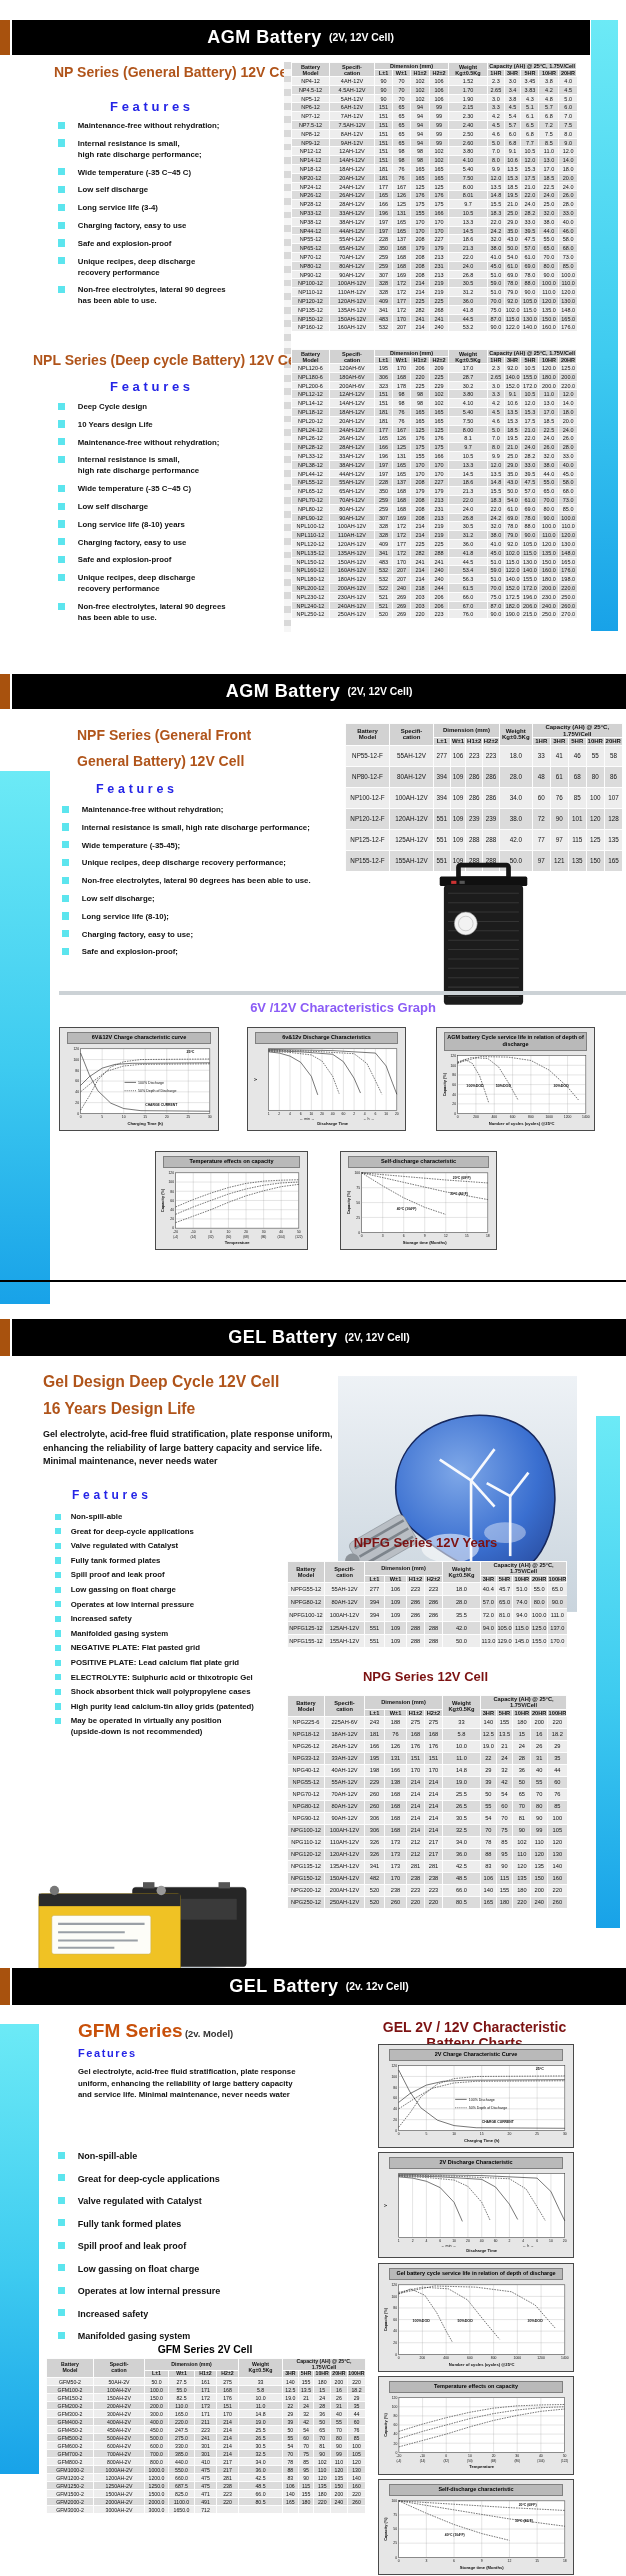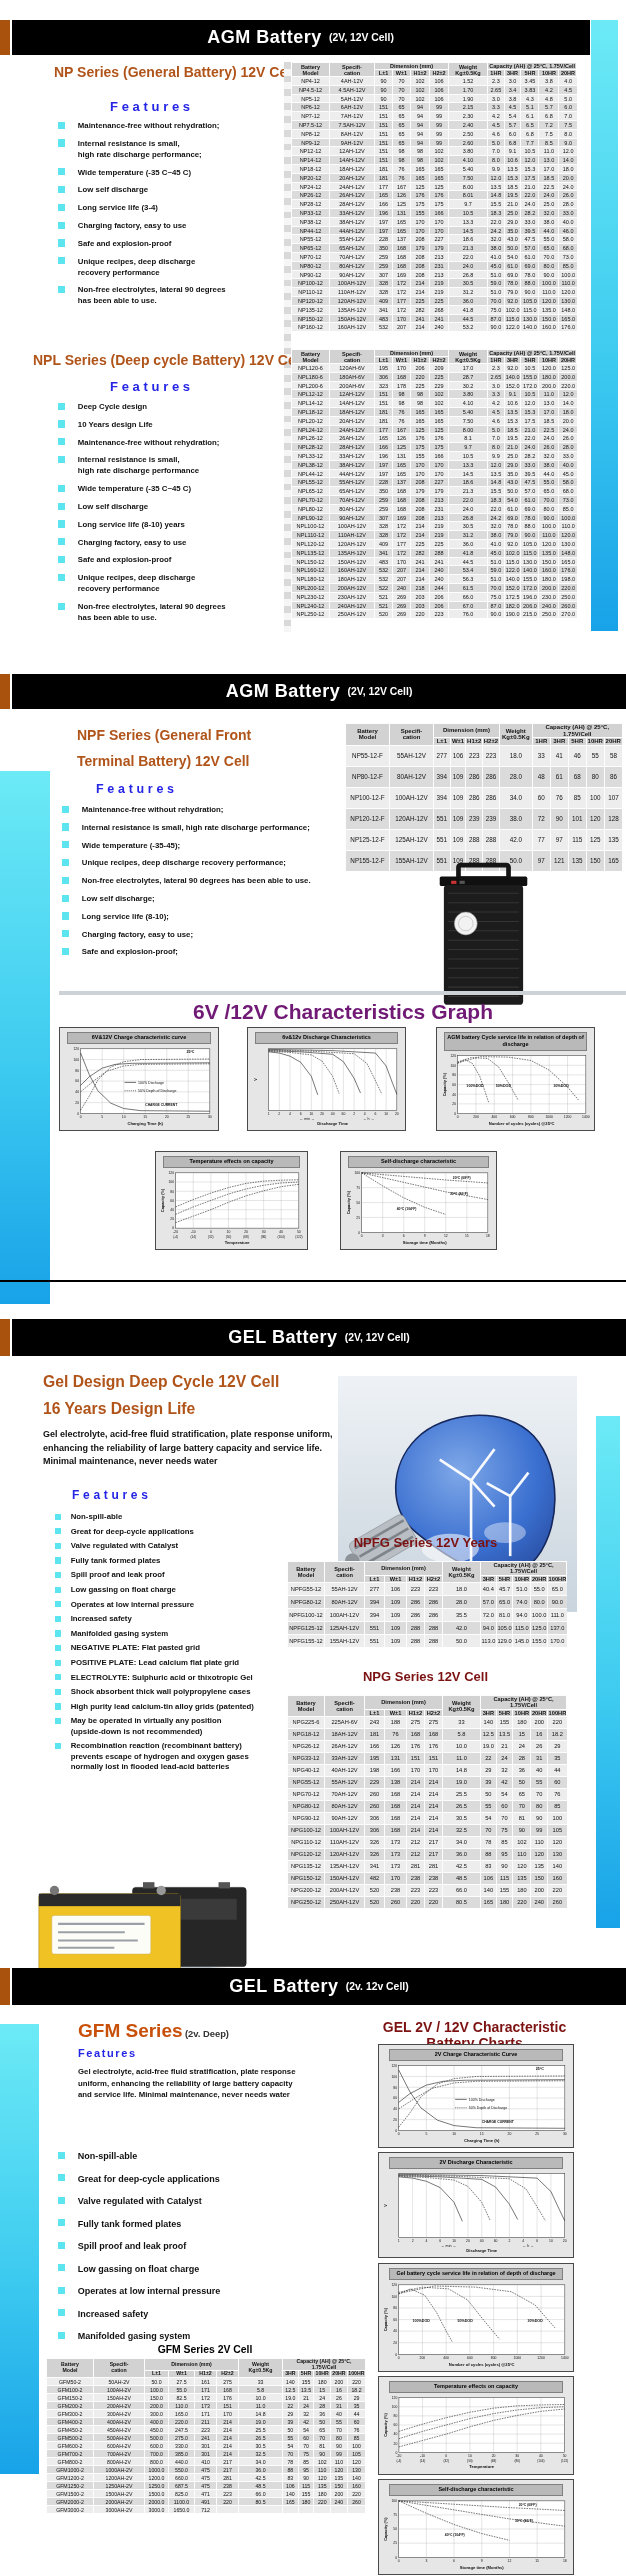--- a/index.html
+++ b/index.html
@@ -1054,21 +1054,21 @@
 <div class="obar" style="top:674px;height:35px;"></div>
 <div class="banner" style="top:674px;width:615px;">
   <span class="bmain">AGM Battery</span>
   <span class="bsub">(2V, 12V Cell)</span>
 </div>
 <div class="sidebar" style="left:0;top:771px;width:50px;height:533px;">
   <span class="vtext" style="left:19px;top:1177px;font-size:10.4px;">DP Electronics e.K (Deutsche Power Co., Limited)</span>
 </div>
 
 <div class="series-title" style="left:77px;top:727px;">NPF Series (General Front</div>
-<div class="series-title" style="left:77px;top:753px;">Terminal Battery) 12V Cell</div>
+<div class="series-title" style="left:77px;top:753px;">General Battery) 12V Cell</div>
 <div class="features-head" style="left:96px;top:782px;font-size:12.5px;">Features</div>
 <div class="flist" style="left:62px;top:804px;width:407px;">
     <div class="feat">
       <span class="bullet"></span>
       <span class="ftext">Maintenance-free without rehydration;</span>
     </div>
     <div class="feat">
       <span class="bullet"></span>
       <span class="ftext">Internal resistance is small, high rate discharge performance;</span>
     </div>
@@ -1247,21 +1247,21 @@
         <line x1="38" y1="258" x2="174" y2="258"></line>
     </g>
     <circle cx="72" cy="118" r="22" fill="#f2f2f2" stroke="#888"></circle>
     <circle cx="72" cy="118" r="14" fill="none" stroke="#aaa"></circle>
     <rect x="44" y="36" width="10" height="6" fill="#c33"></rect>
     <rect x="60" y="36" width="10" height="6" fill="#555"></rect>
   </svg>
 </div>
 
 <div class="divider" style="left:59px;top:991px;width:567px;height:3.7px;"></div>
-<div class="center-title" style="left:60px;width:566px;top:1000px;font-size:21px;color:#701a75;">6V /12V Characteristics Graph</div>
+<div class="center-title" style="left:60px;width:566px;top:1000px;font-size:13px;color:#8b5cf6;">6V /12V Characteristics Graph</div>
 
 <div class="chart-panel" style="left:59px;top:1027px;width:158px;height:102px;">
     <div class="chart-title">6V&amp;12V Charge characteristic curve</div>
     <svg width="149" height="81" style="display: block; margin: 1.6px auto 0px;" viewBox="0 0 286 155">
       <rect x="30" y="7" width="248" height="124" fill="#fff" stroke="#333" stroke-width="1"></rect>
       <text x="30" y="140" text-anchor="middle" font-size="6.5" font-family="Liberation Sans, sans-serif" fill="#111">0</text>
       <line x1="71.33333333333333" y1="7" x2="71.33333333333333" y2="131" stroke="#999" stroke-width="0.5"></line>
       <text x="71.33333333333333" y="140" text-anchor="middle" font-size="6.5" font-family="Liberation Sans, sans-serif" fill="#111">5</text>
       <line x1="112.66666666666666" y1="7" x2="112.66666666666666" y2="131" stroke="#999" stroke-width="0.5"></line>
       <text x="112.66666666666666" y="140" text-anchor="middle" font-size="6.5" font-family="Liberation Sans, sans-serif" fill="#111">10</text>
@@ -1525,24 +1525,20 @@
       <span class="ftext">Shock absorbent thick wall polypropylene cases</span>
     </div>
     <div class="feat">
       <span class="bullet"></span>
       <span class="ftext">High purity lead calcium-tin alloy grids (patented)</span>
     </div>
     <div class="feat">
       <span class="bullet"></span>
       <span class="ftext">May be operated in virtually any position<br>(upside-down is not recommended)</span>
     </div>
-    <div class="feat">
-      <span class="bullet"></span>
-      <span class="ftext">Recombination reaction (recombinant battery)<br>prevents escape of hydrogen and oxygen gases<br>normally lost in flooded lead-acid batteries</span>
-    </div>
   </div>
 
 <div class="abs" style="left:338px;top:1376px;">
   <svg width="239" height="236" viewBox="0 0 458 452">
     <defs>
       <linearGradient id="bgph" x1="0" y1="0" x2="0" y2="1">
         <stop offset="0" stop-color="#eef2f6"></stop>
           <stop offset="1" stop-color="#c9d4dd"></stop>
       </linearGradient>
       <radialGradient id="blb" cx="0.4" cy="0.35" r="0.9">
@@ -1980,21 +1976,21 @@
 <div class="banner" style="top:1968px;width:615px;height:37px;">
   <span class="bmain">GEL Battery</span>
   <span class="bsub">(2v. 12v Cell)</span>
 </div>
 <div class="sidebar" style="left:0;top:2024px;width:39px;height:450px;">
   
 </div>
 
 <div class="abs" style="left:78px;top:2020px;">
   <span style="font-size:19px;font-weight:bold;color:#c8500a;">GFM Series</span>
-  <span style="font-size:9.4px;font-weight:bold;color:#333;">(2v. Deep)</span>
+  <span style="font-size:9.4px;font-weight:bold;color:#333;">(2v. Model)</span>
 </div>
 <div class="features-head" style="left:78px;top:2047px;font-size:11px;letter-spacing:1.6px;">Features</div>
 <div class="para" style="left:78px;top:2066px;width:230px;font-size:7.8px;line-height:1.5;font-weight:bold;">Gel electrolyte, acid-free fluid stratification, plate response uniform, enhancing the reliability of large battery capacity and service life. Minimal maintenance, never needs water</div>
 <div class="flist flist-big" style="left:58px;top:2150px;width:298px;">
     <div class="feat">
       <span class="bullet"></span>
       <span class="ftext">Non-spill-able</span>
     </div>
     <div class="feat">
       <span class="bullet"></span>

